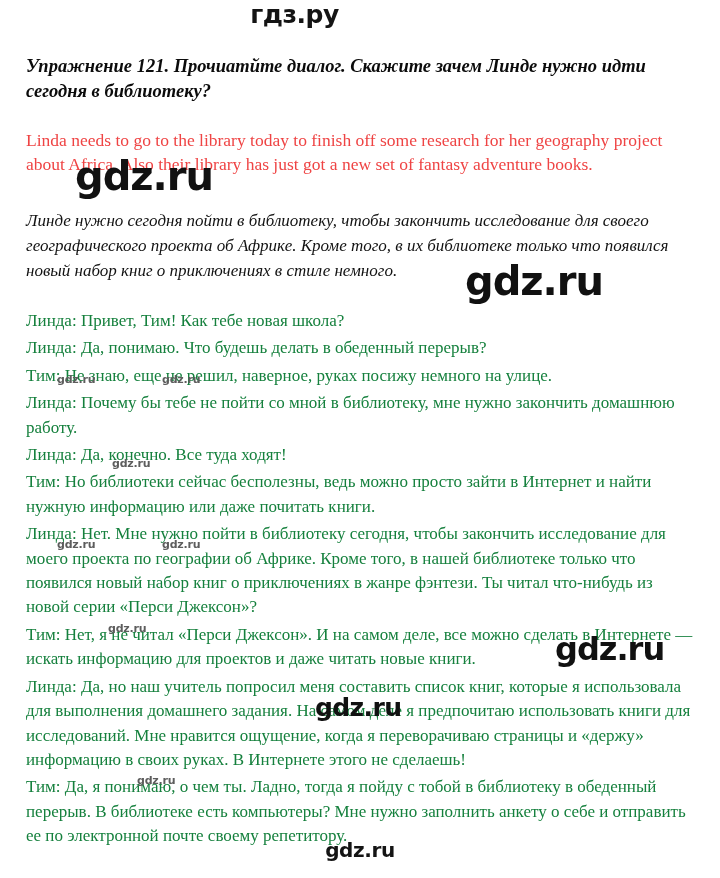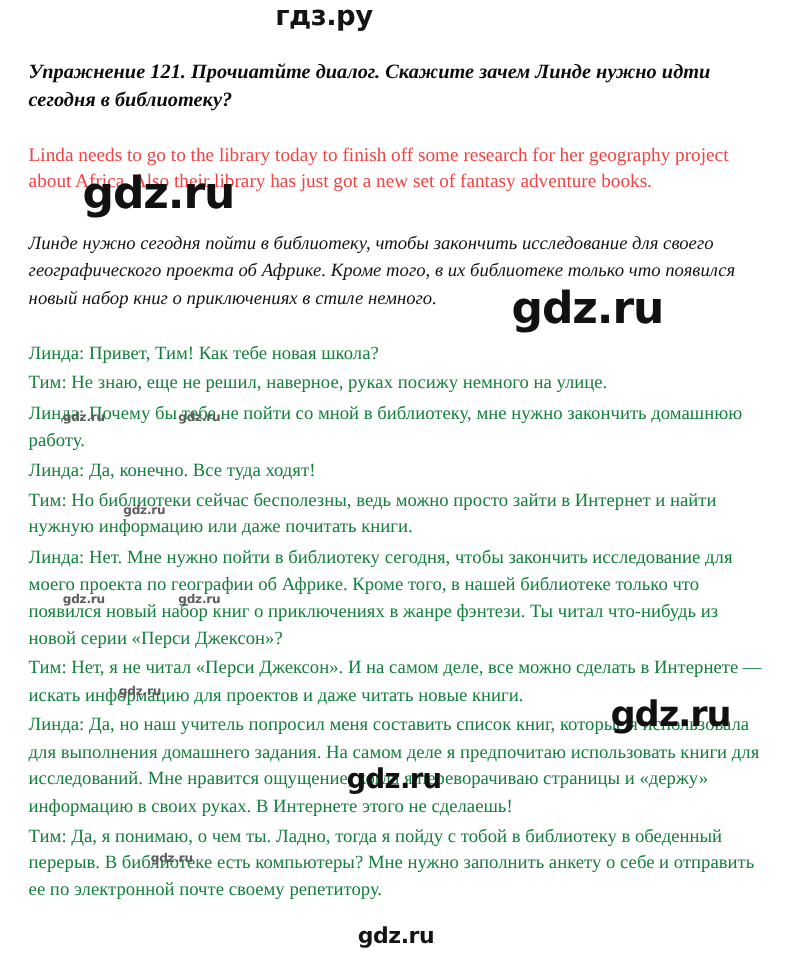--- a/index.html
+++ b/index.html
@@ -111,20 +111,21 @@
 <div class="page">
 
   <h1 class="task-title">Упражнение 121. Прочиатйте диалог. Скажите зачем Линде нужно идти сегодня в библиотеку?</h1>
 
   <p class="eng-para">Linda needs to go to the library today to finish off some research for her geography project about Africa. Also their library has just got a new set of fantasy adventure books.</p>
 
   <p class="rus-para">Линде нужно сегодня пойти в библиотеку, чтобы закончить исследование для своего географического проекта об Африке. Кроме того, в их библиотеке только что появился новый набор книг о приключениях в стиле немного.</p>
 
   <div class="dialog">
     <p class="line">Линда: Привет, Тим! Как тебе новая школа?</p>
+    <p class="line">Линда: Да, понимаю. Что будешь делать в обеденный перерыв?</p>
     <p class="line">Тим: Не знаю, еще не решил, наверное, руках посижу немного на улице.</p>
     <p class="line">Линда: Почему бы тебе не пойти со мной в библиотеку, мне нужно закончить домашнюю работу.</p>
     <p class="line">Линда: Да, конечно. Все туда ходят!</p>
     <p class="line">Тим: Но библиотеки сейчас бесполезны, ведь можно просто зайти в Интернет и найти нужную информацию или даже почитать книги.</p>
     <p class="line">Линда: Нет. Мне нужно пойти в библиотеку сегодня, чтобы закончить исследование для моего проекта по географии об Африке. Кроме того, в нашей библиотеке только что появился новый набор книг о приключениях в жанре фэнтези. Ты читал что-нибудь из новой серии «Перси Джексон»?</p>
     <p class="line">Тим: Нет, я не читал «Перси Джексон». И на самом деле, все можно сделать в Интернете — искать информацию для проектов и даже читать новые книги.</p>
     <p class="line">Линда: Да, но наш учитель попросил меня составить список книг, которые я использовала для выполнения домашнего задания. На самом деле я предпочитаю использовать книги для исследований. Мне нравится ощущение, когда я переворачиваю страницы и «держу» информацию в своих руках. В Интернете этого не сделаешь!</p>
     <p class="line">Тим: Да, я понимаю, о чем ты. Ладно, тогда я пойду с тобой в библиотеку в обеденный перерыв. В библиотеке есть компьютеры? Мне нужно заполнить анкету о себе и отправить ее по электронной почте своему репетитору.</p>
 
   </div>

